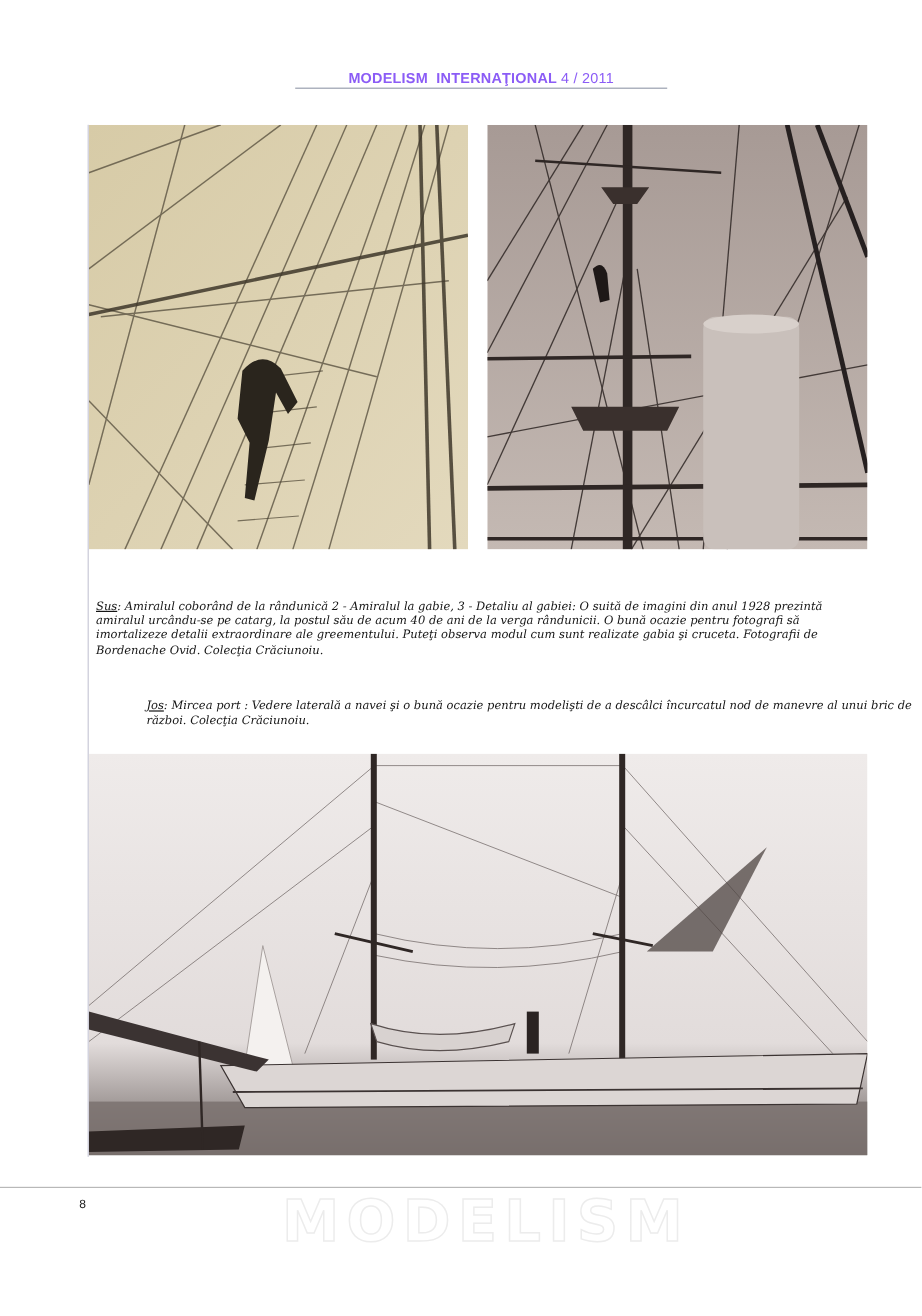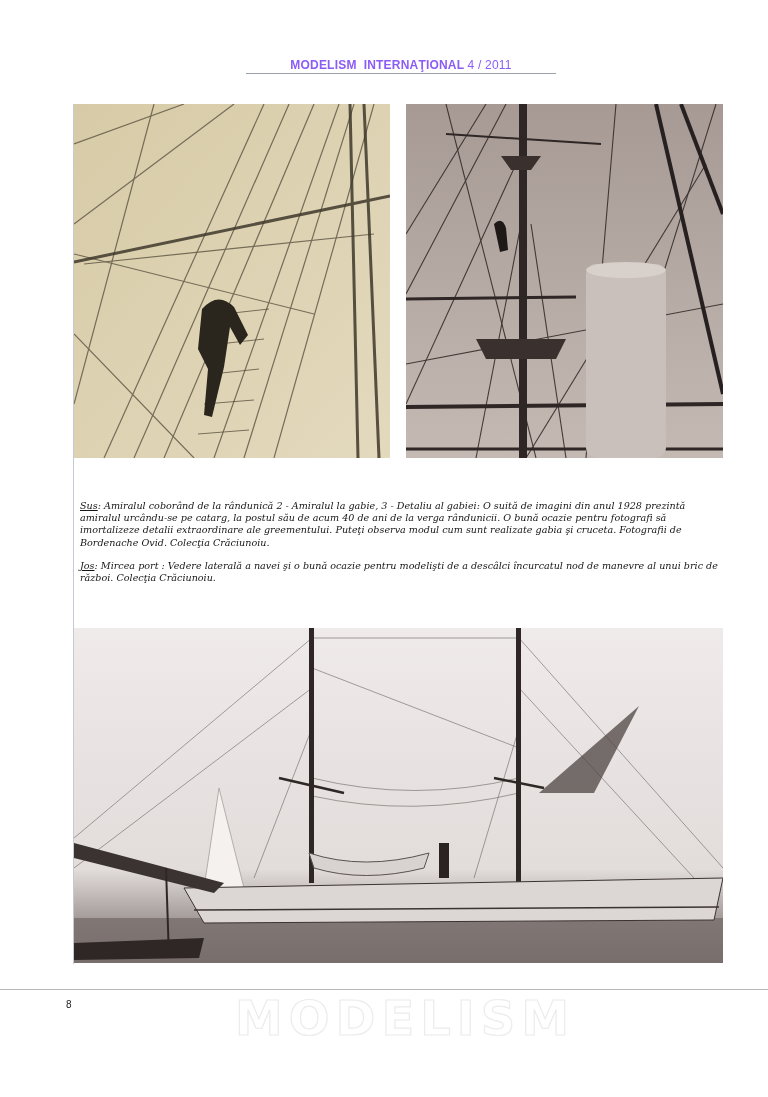--- a/index.html
+++ b/index.html
@@ -14,21 +14,21 @@
 
   .photo { position: absolute; overflow: hidden; }
   .photo svg { display: block; width: 100%; height: 100%; }
   #photo-1 { left: 74px; top: 104px; width: 316px; height: 354px; }
   #photo-2 { left: 406px; top: 104px; width: 317px; height: 354px; }
   #photo-3 { left: 74px; top: 628px; width: 649px; height: 335px; }
 
   .caption { position: absolute; left: 80px; width: 642px; font-size: 9.6px; line-height: 12.2px;
     font-style: italic; color: #151515; }
   #caption-top { top: 500px; }
-  #caption-bottom { top: 560px; }
+  #caption-bottom { top: 583px; margin-left: 42px; }
   .caption .lead { text-decoration: underline; text-align: right; }
 
   .footer-rule { position: absolute; top: 989px; left: 0; width: 768px; height: 1px; background: #b8b8b8; }
   .page-number { position: absolute; top: 999px; left: 66px; font-family: "Liberation Sans", sans-serif; font-size: 10px; color: #222; }
   .watermark { position: absolute; top: 990px; left: 140px; width: 530px; text-align: center;
     font-family: "DejaVu Sans", sans-serif; font-weight: bold; font-size: 48px; letter-spacing: 6px;
     color: #ffffff; -webkit-text-stroke: 1.2px #ececec; }
 </style>
 </head>
 <body>

